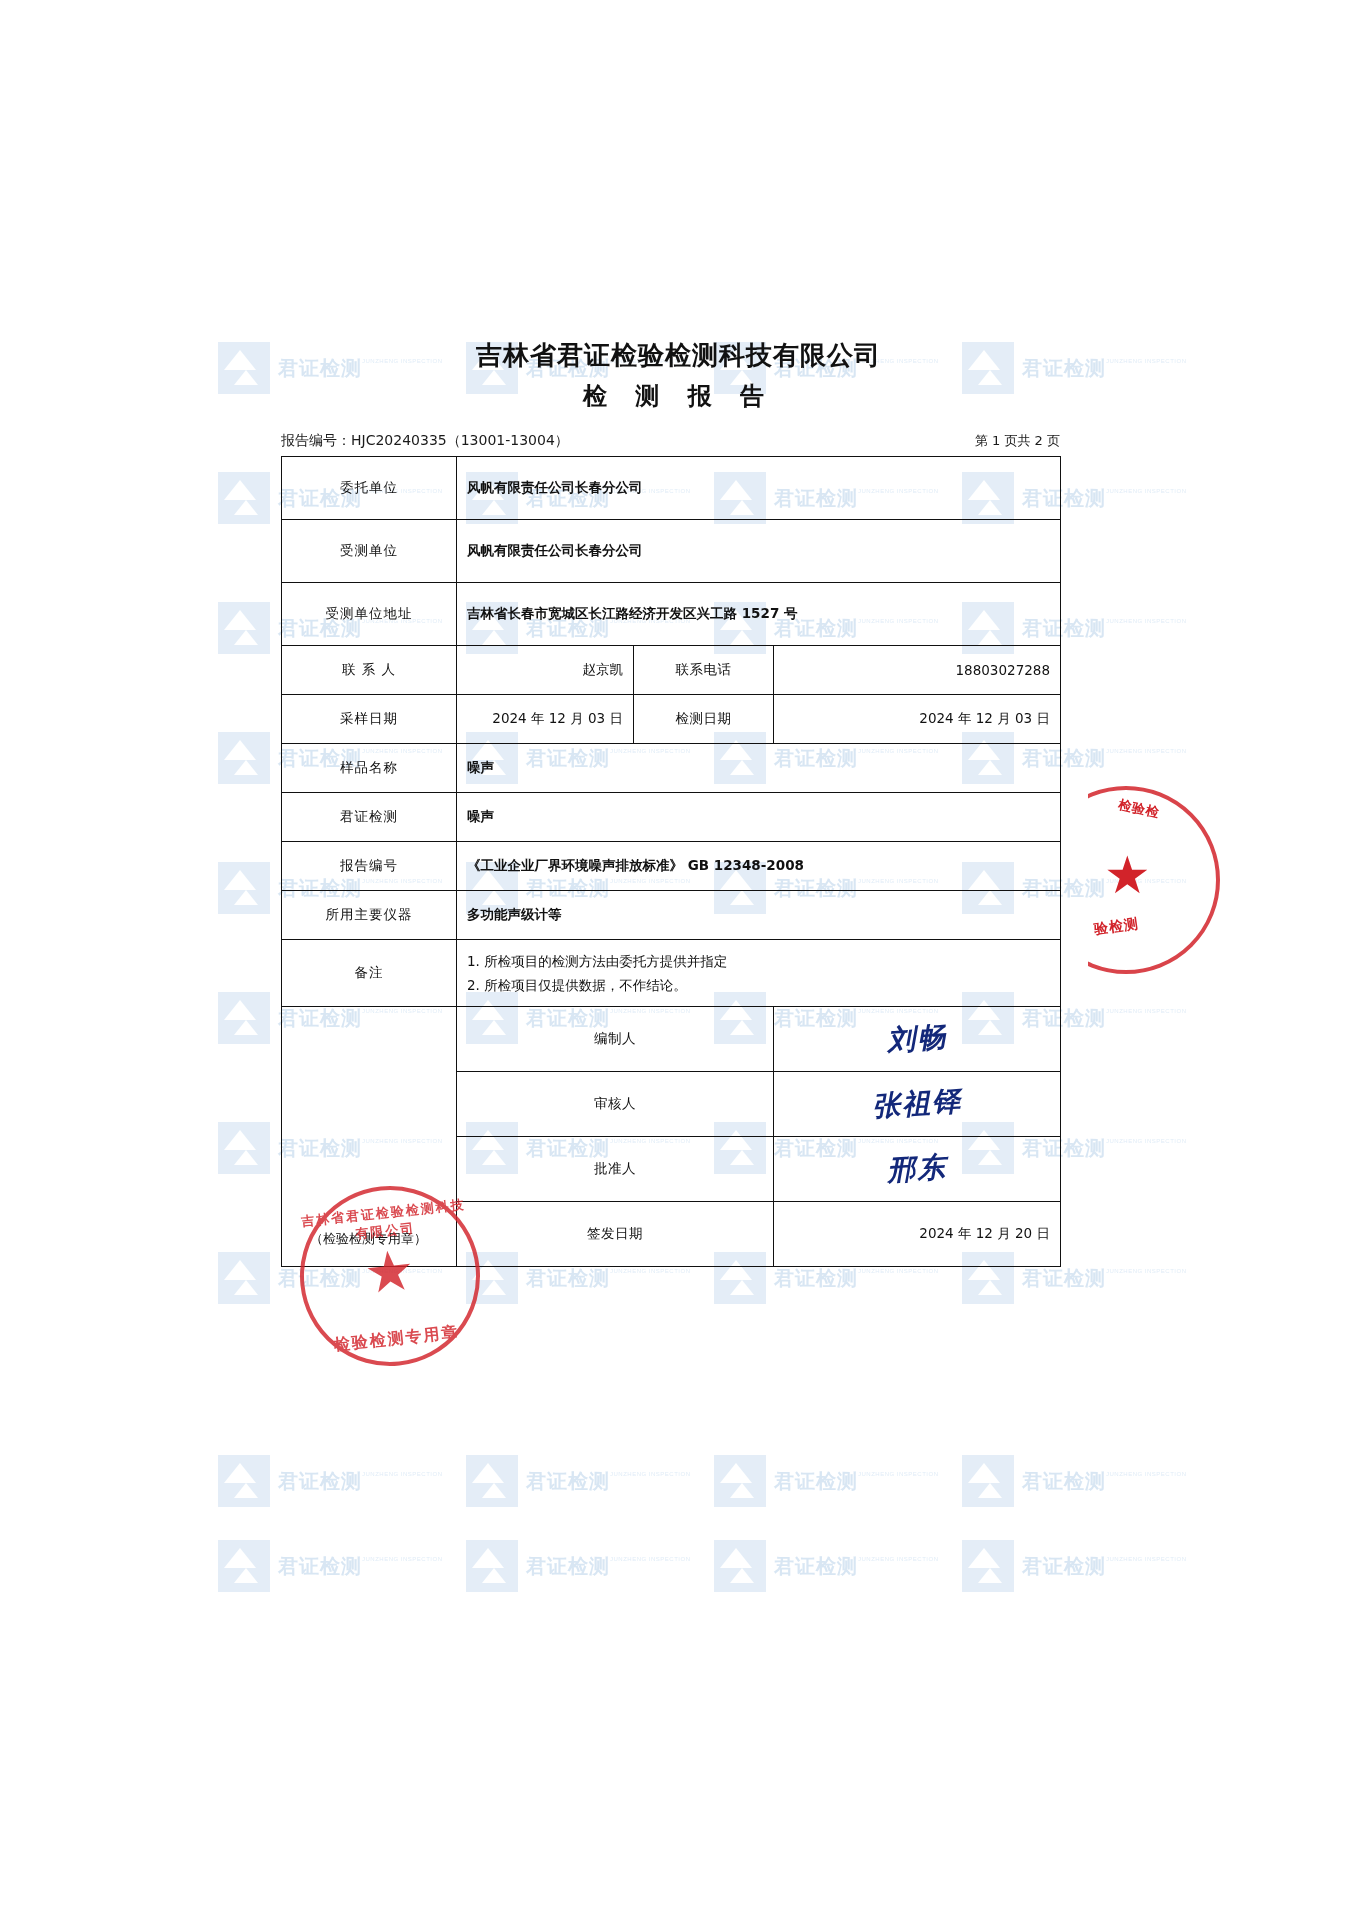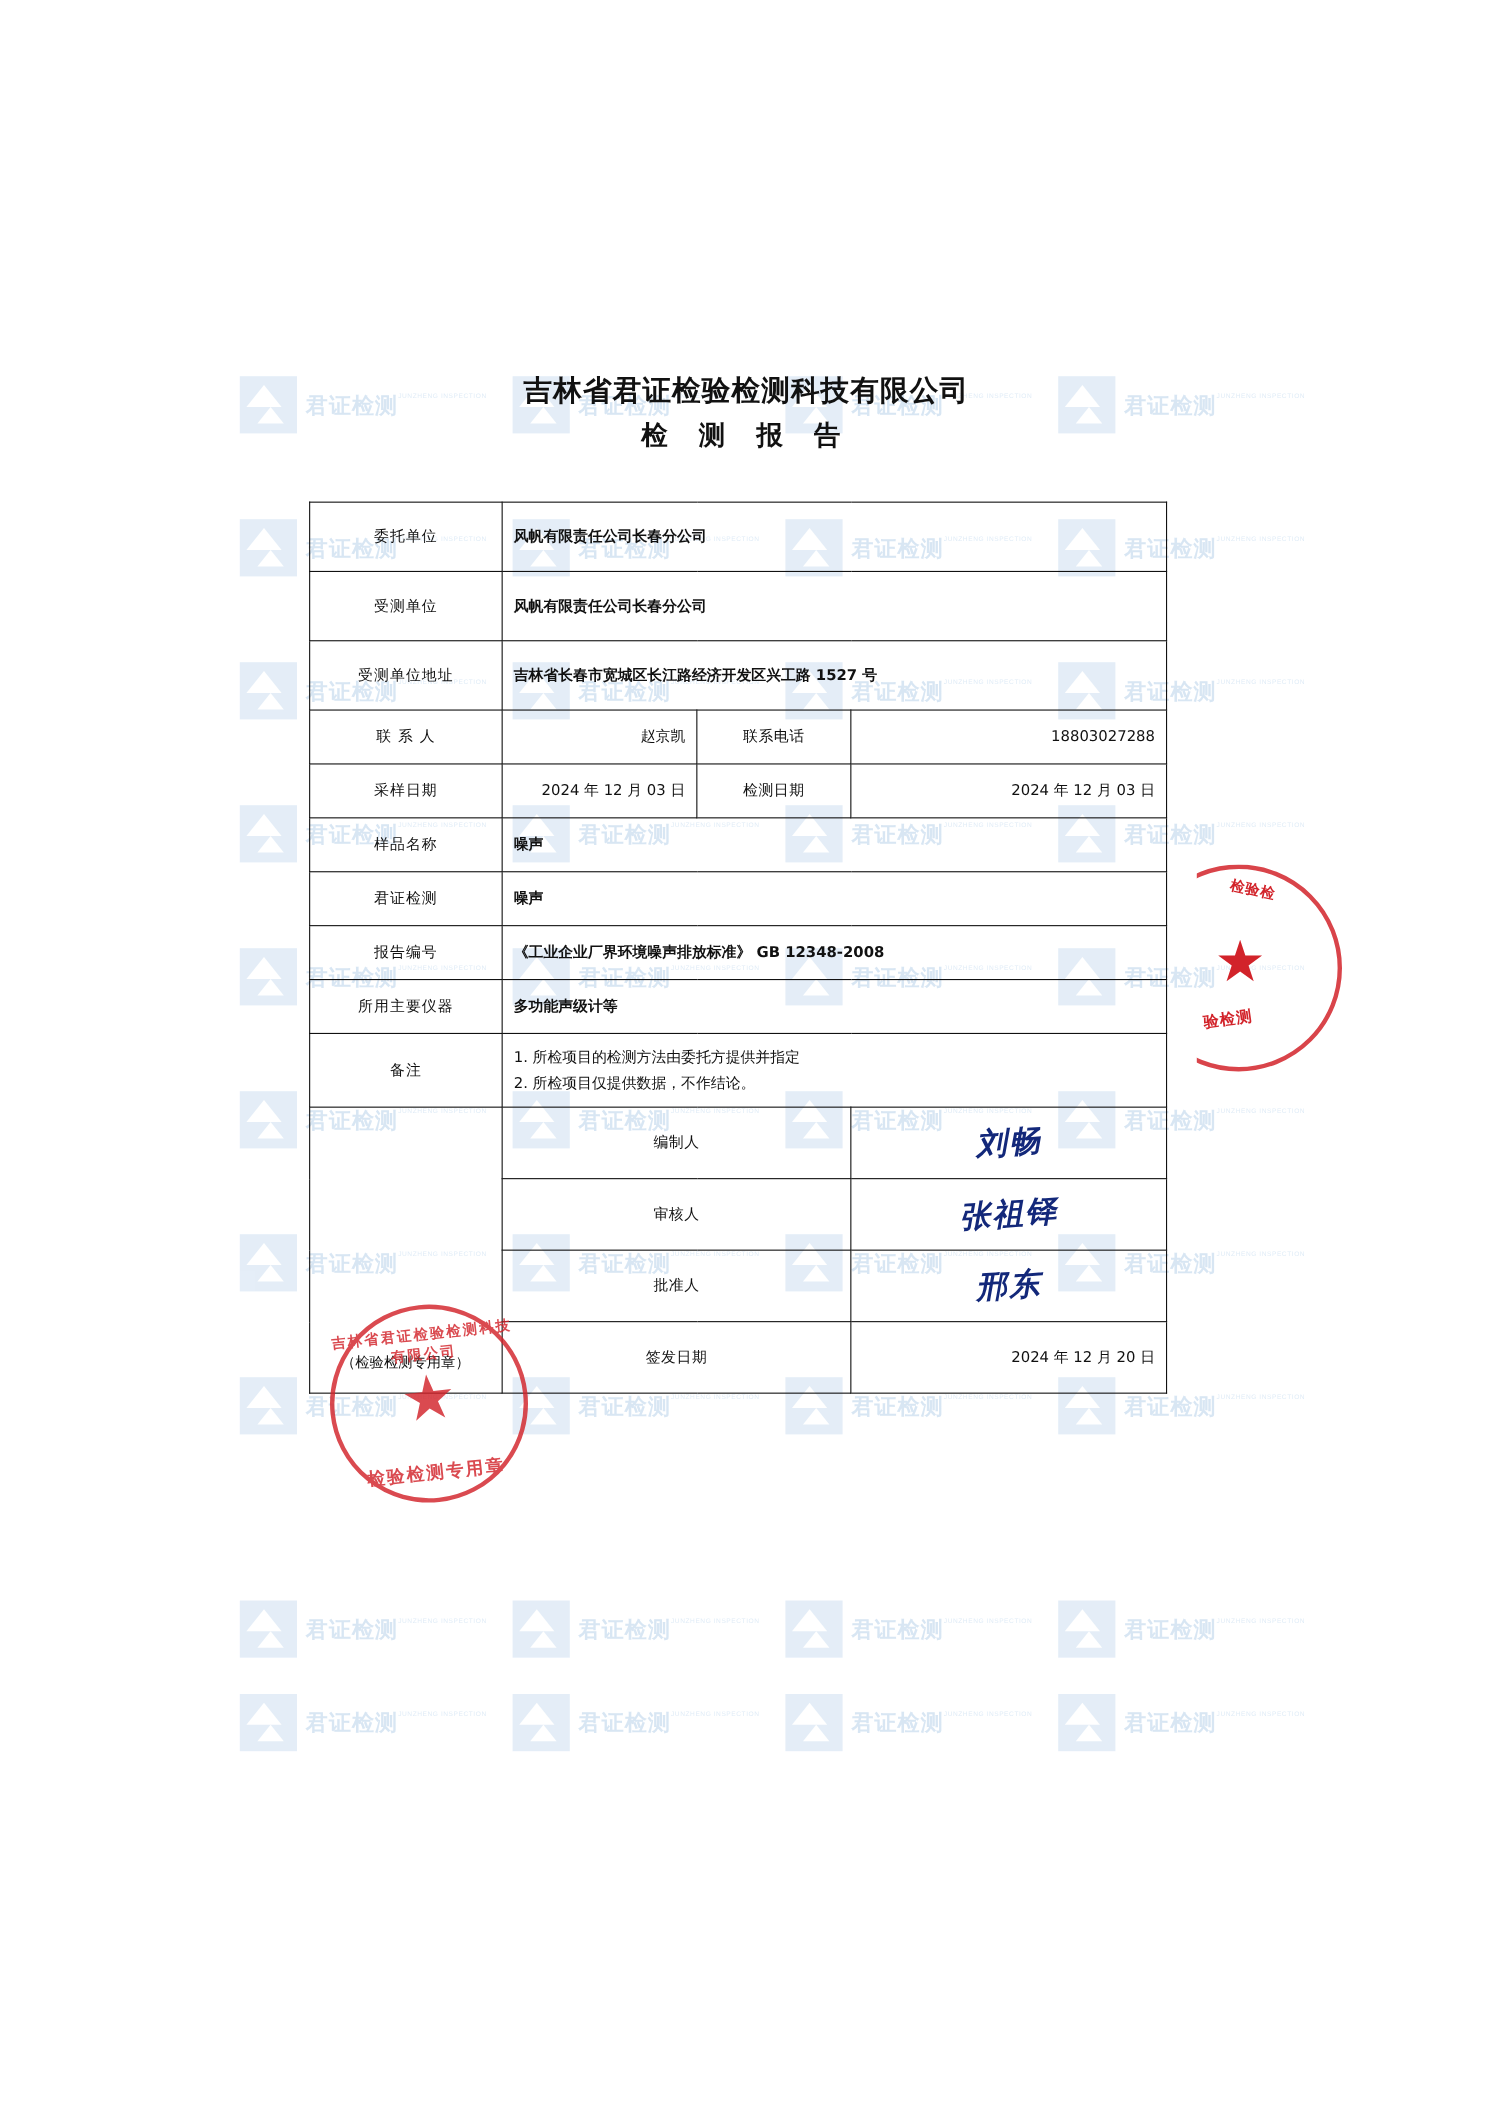--- a/index.html
+++ b/index.html
@@ -580,20 +580,24 @@
       <div class="wm-en">JUNZHENG INSPECTION</div>
     </div>
   </div>
 </div>
 
 <div class="page">
 
   <div class="doc-title">吉林省君证检验检测科技有限公司</div>
   <div class="doc-subtitle">检 测 报 告</div>
 
+  <div class="meta-row">
+    <div class="meta-left">报告编号：HJC20240335（13001-13004）</div>
+    <div class="meta-right">第 1 页共 2 页</div>
+  </div>
 
   <table class="report">
     <colgroup>
       <col style="width:175px">
       <col style="width:177px">
       <col style="width:140px">
       <col style="width:287px">
     </colgroup>
     <tbody>
       <tr>

